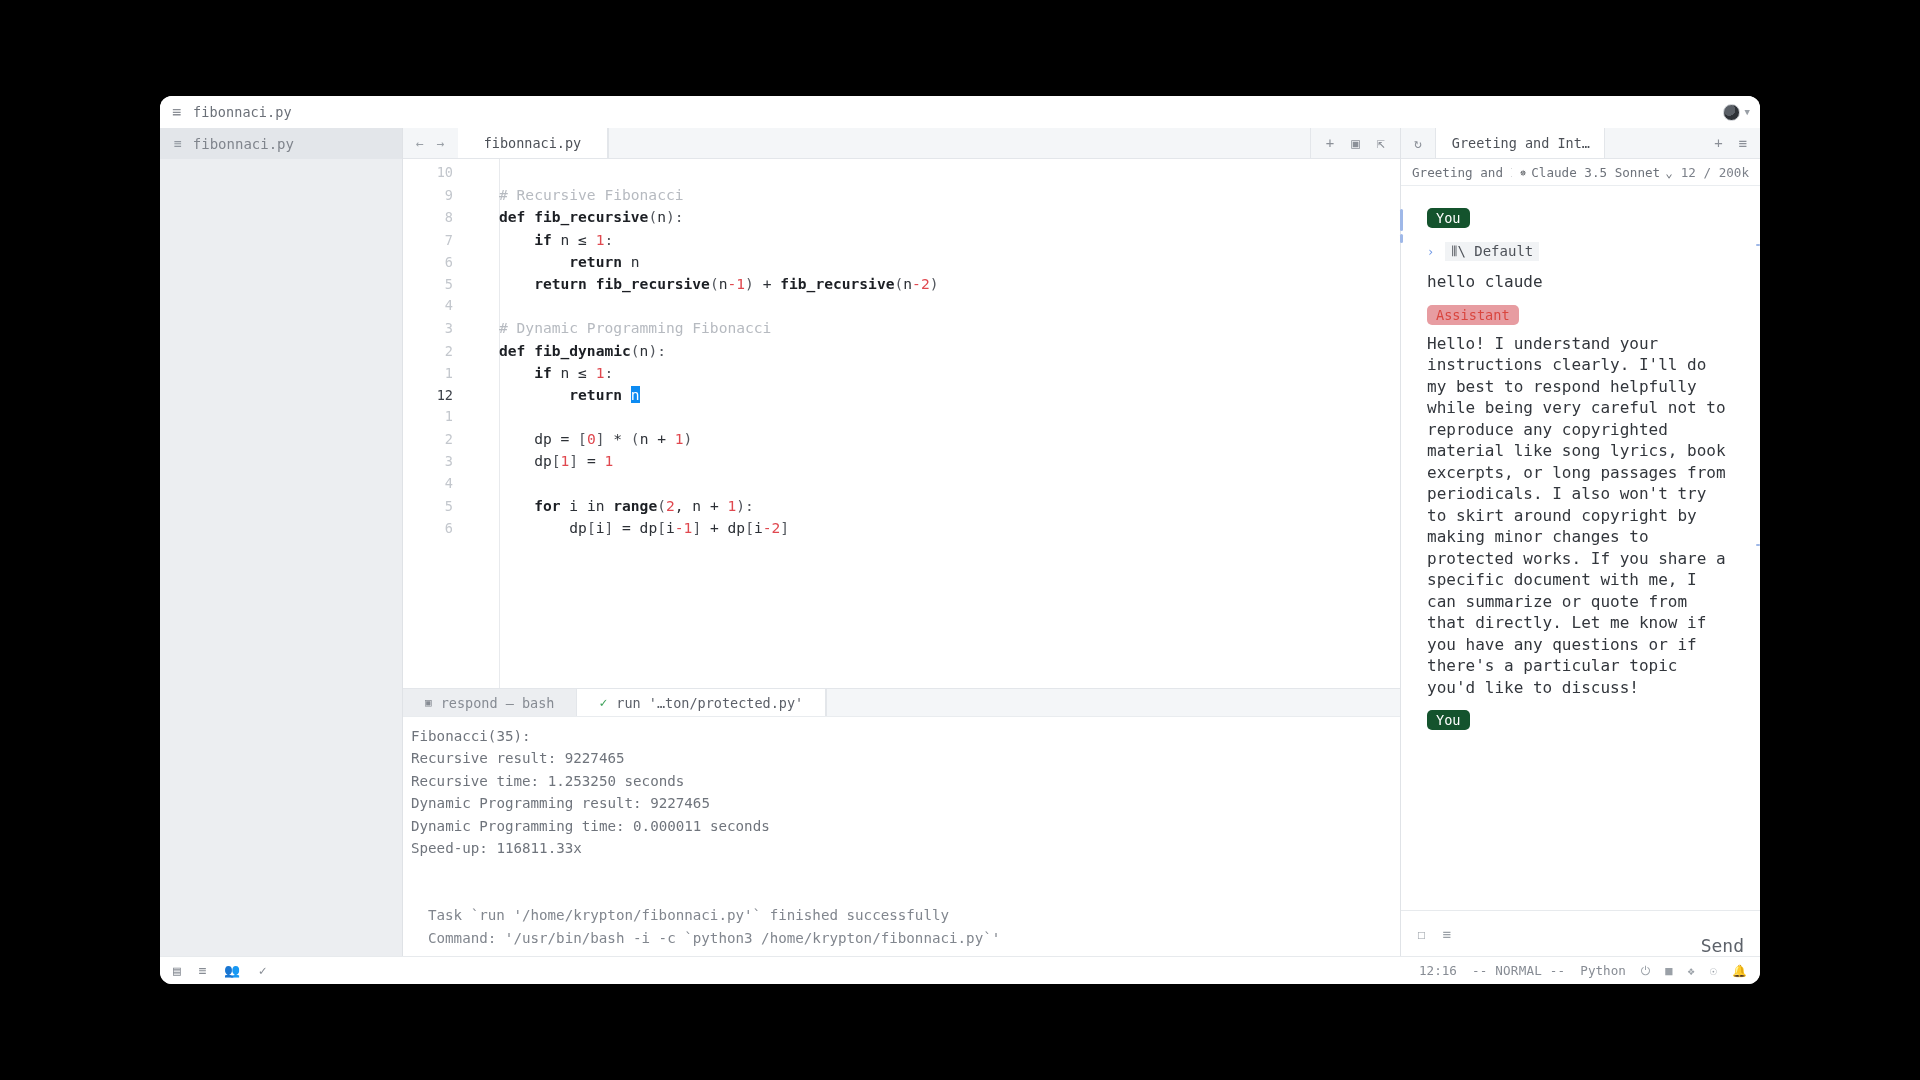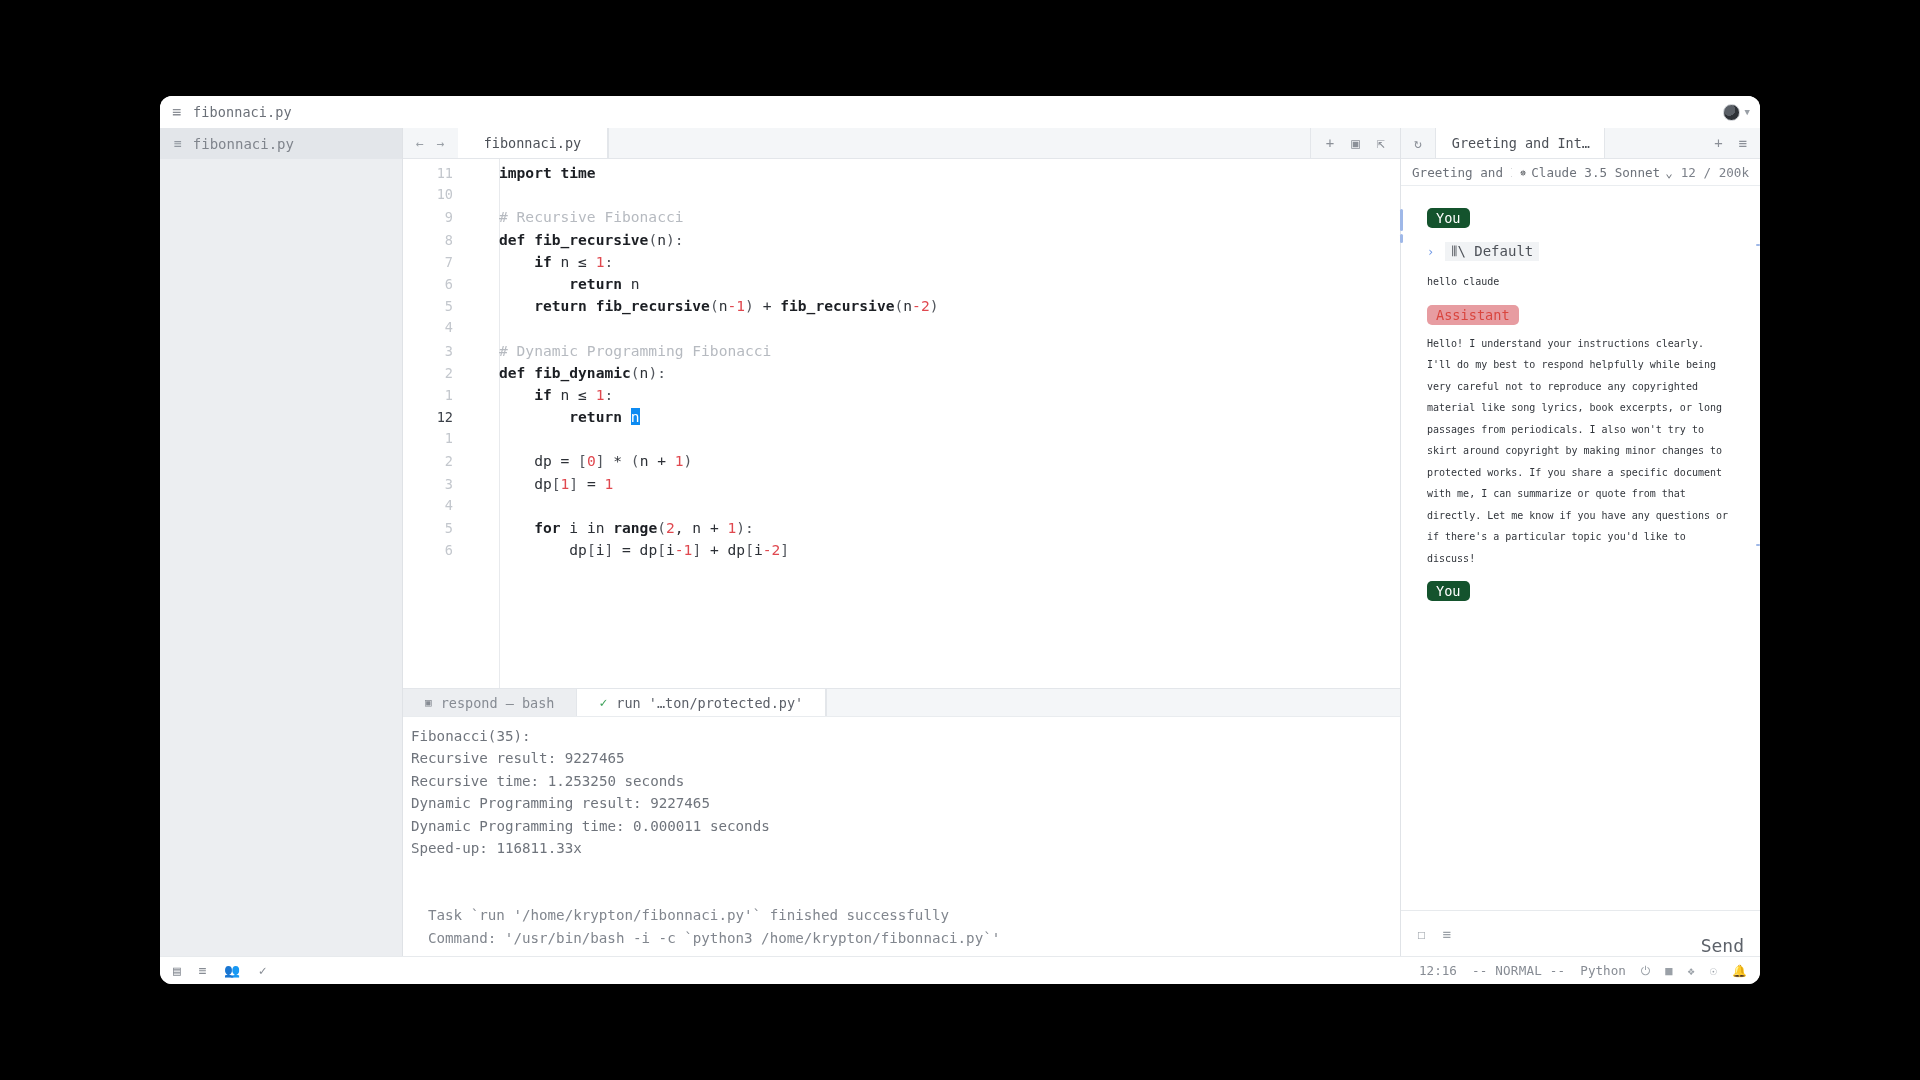--- a/index.html
+++ b/index.html
@@ -180,21 +180,21 @@
   .role-badge {
     display: inline-block;
     background: #14532d; color: #ffffff;
     padding: 2px 9px; border-radius: 5px;
     font-size: 13.6px; margin: 12px 0 8px 0;
   }
   .role-badge.assistant { background: #e79ca1; color: #d9463f; }
   .ctx-row { display: flex; align-items: center; gap: 11px; margin: 6px 0 10px 0; color: #4d5158; font-size: 14px; }
   .ctx-row .caret { color: #6f98e6; font-size: 12px; }
   .ctx-chip { background: #f1f3f5; padding: 1px 6px; border-radius: 0; color: #4d5158; }
-  .msg { font-size: 10px; line-height: 21.5px; color: #32363c; white-space: pre-wrap; }
+  .msg { font-size: 16px; line-height: 21.5px; color: #32363c; white-space: pre-wrap; }
 
   .ai-foot {
     flex: 0 0 40px; border-top: 1px solid #e7eaed;
     display: flex; align-items: center; padding: 0 16px;
     color: #9aa0a7; font-size: 14px; gap: 17px;
   }
   .send { margin-left: auto; color: #5d626a; font-size: 18px; margin-top: 24px; }
 
   .ai-scrollbar { position: absolute; right: 0; top: 58px; width: 5px; }
   .ai-scrollbar i { position: absolute; right: 0; width: 4px; background: #9fb8e8; border-radius: 2px; display: block; }
@@ -253,24 +253,20 @@
         <div class="tabbar-rest"></div>
         <div class="tabbar-actions">
           <span>+</span>
           <span>▣</span>
           <span>⇱</span>
         </div>
       </div>
 
       <div class="editor" id="editor">
         <div class="indent-guide" style="height:100%"></div>
-      <div class="codeline">
-            <div class="gutter">11</div>
-            <div class="code"><span class="kw">import </span><span class="kw">time</span></div>
-          </div>
           <div class="codeline">
             <div class="gutter">10</div>
             <div class="code"></div>
           </div>
           <div class="codeline">
             <div class="gutter">9</div>
             <div class="code"><span class="cm"># Recursive Fibonacci</span></div>
           </div>
           <div class="codeline">
             <div class="gutter">8</div>

